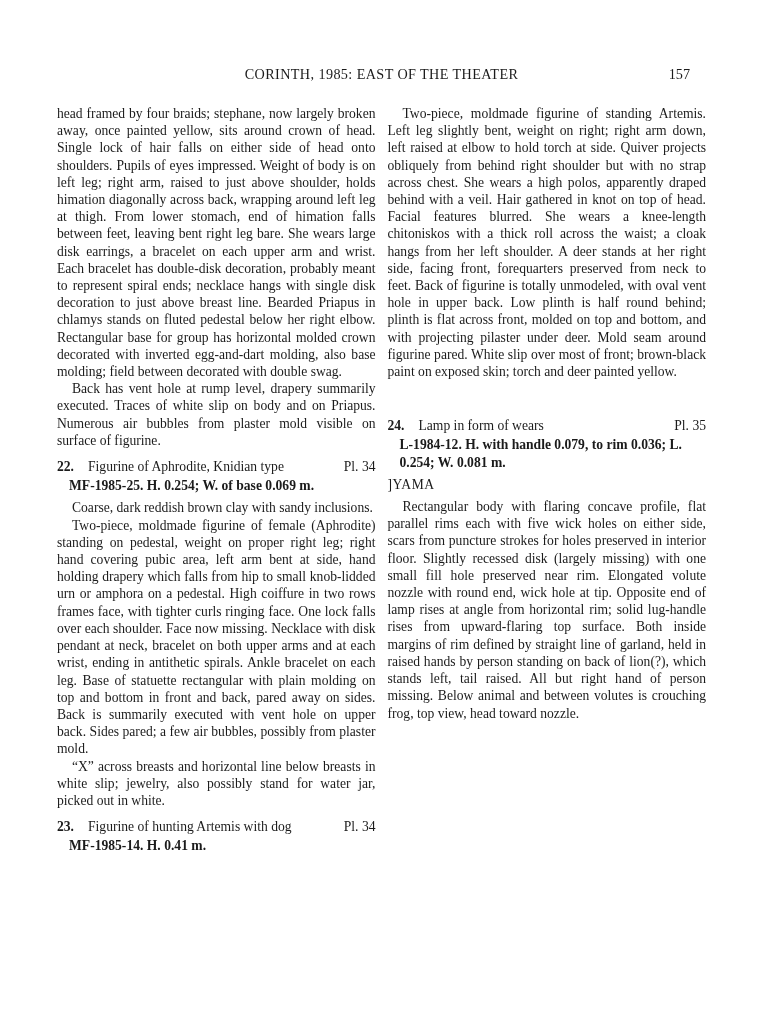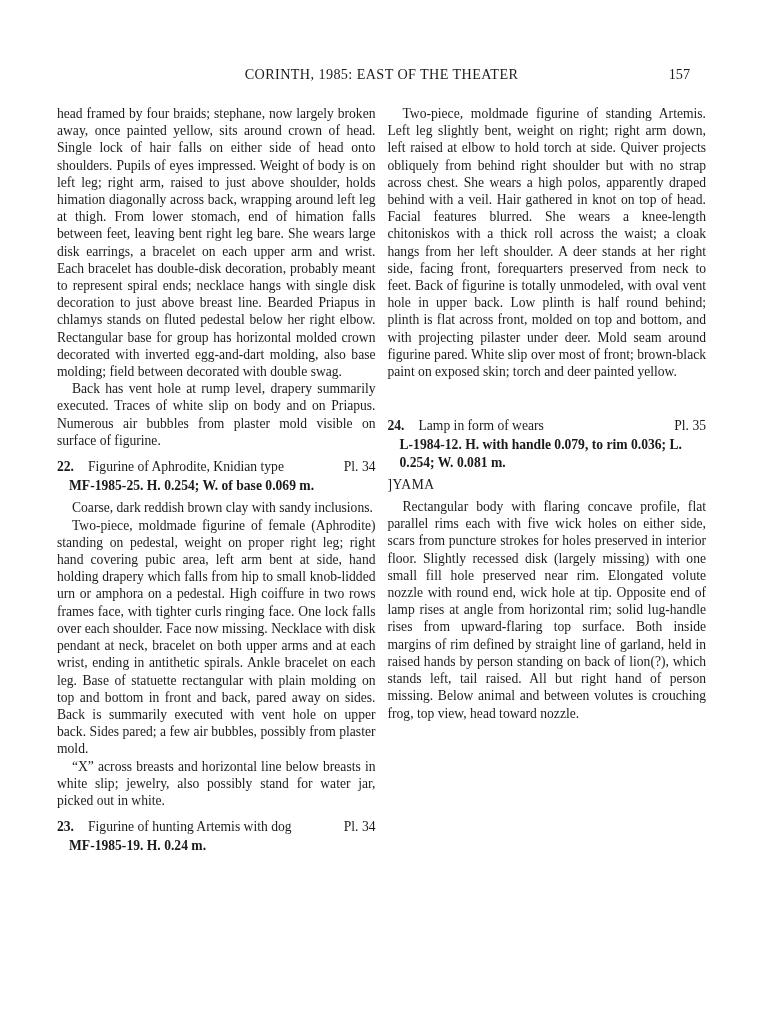--- a/index.html
+++ b/index.html
@@ -110,21 +110,21 @@
       <p class="measurements">MF-1985-25. H. 0.254; W. of base 0.069 m.</p>
       <p class="para">Coarse, dark reddish brown clay with sandy inclusions.</p>
       <p class="para">Two-piece, moldmade figurine of female (Aphrodite) standing on pedestal, weight on proper right leg; right hand covering pubic area, left arm bent at side, hand holding drapery which falls from hip to small knob-lidded urn or amphora on a pedestal. High coiffure in two rows frames face, with tighter curls ringing face. One lock falls over each shoulder. Face now missing. Necklace with disk pendant at neck, bracelet on both upper arms and at each wrist, ending in antithetic spirals. Ankle bracelet on each leg. Base of statuette rectangular with plain molding on top and bottom in front and back, pared away on sides. Back is summarily executed with vent hole on upper back. Sides pared; a few air bubbles, possibly from plaster mold.</p>
       <p class="para">“X” across breasts and horizontal line below breasts in white slip; jewelry, also possibly stand for water jar, picked out in white.</p>
 
       <div class="entry-heading">
         <span class="num">23.</span>
         <span class="title">Figurine of hunting Artemis with dog</span>
         <span class="plate">Pl. 34</span>
       </div>
-      <p class="measurements">MF-1985-19. H. 0.24 m.</p>
+      <p class="measurements">MF-1985-14. H. 0.41 m.</p>
     </div>
 
     <div class="col">
       <p class="para">Two-piece, moldmade figurine of standing Artemis. Left leg slightly bent, weight on right; right arm down, left raised at elbow to hold torch at side. Quiver projects obliquely from behind right shoulder but with no strap across chest. She wears a high polos, apparently draped behind with a veil. Hair gathered in knot on top of head. Facial features blurred. She wears a knee-length chitoniskos with a thick roll across the waist; a cloak hangs from her left shoulder. A deer stands at her right side, facing front, forequarters preserved from neck to feet. Back of figurine is totally unmodeled, with oval vent hole in upper back. Low plinth is half round behind; plinth is flat across front, molded on top and bottom, and with projecting pilaster under deer. Mold seam around figurine pared. White slip over most of front; brown-black paint on exposed skin; torch and deer painted yellow.</p>
 
       <div class="entry-heading spaced">
         <span class="num">24.</span>
         <span class="title">Lamp in form of wears</span>
         <span class="plate">Pl. 35</span>
       </div>

